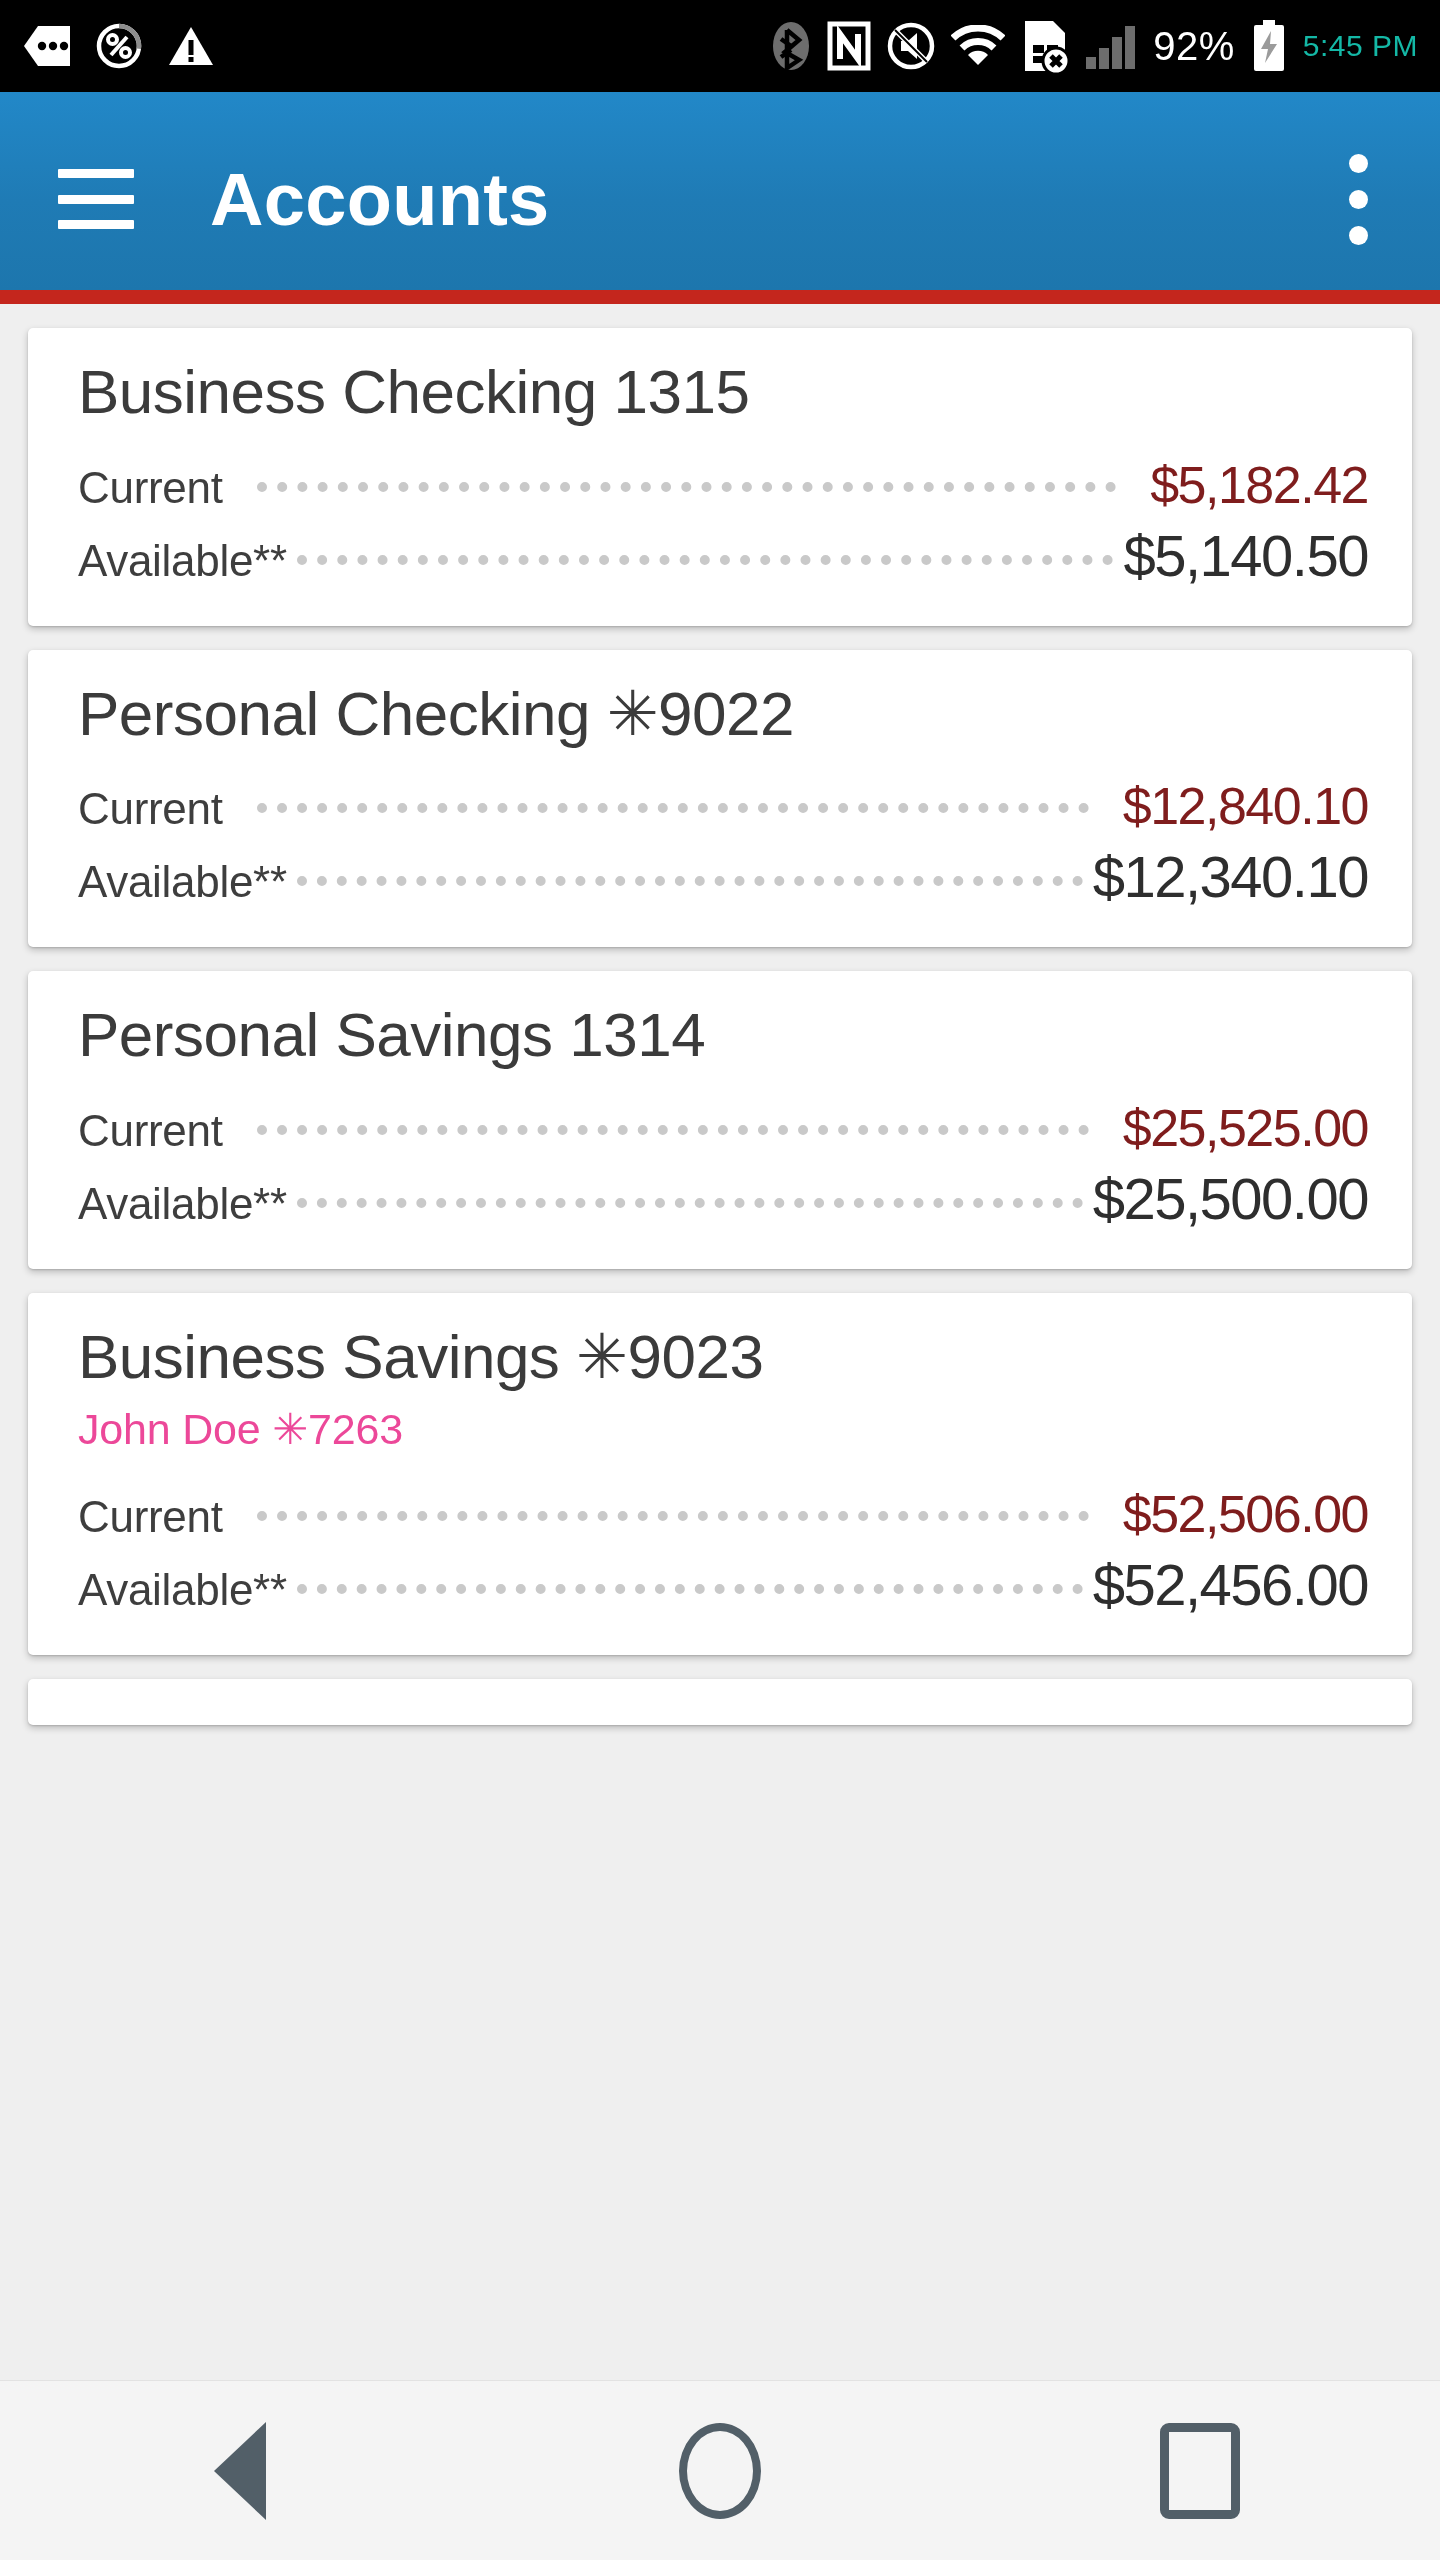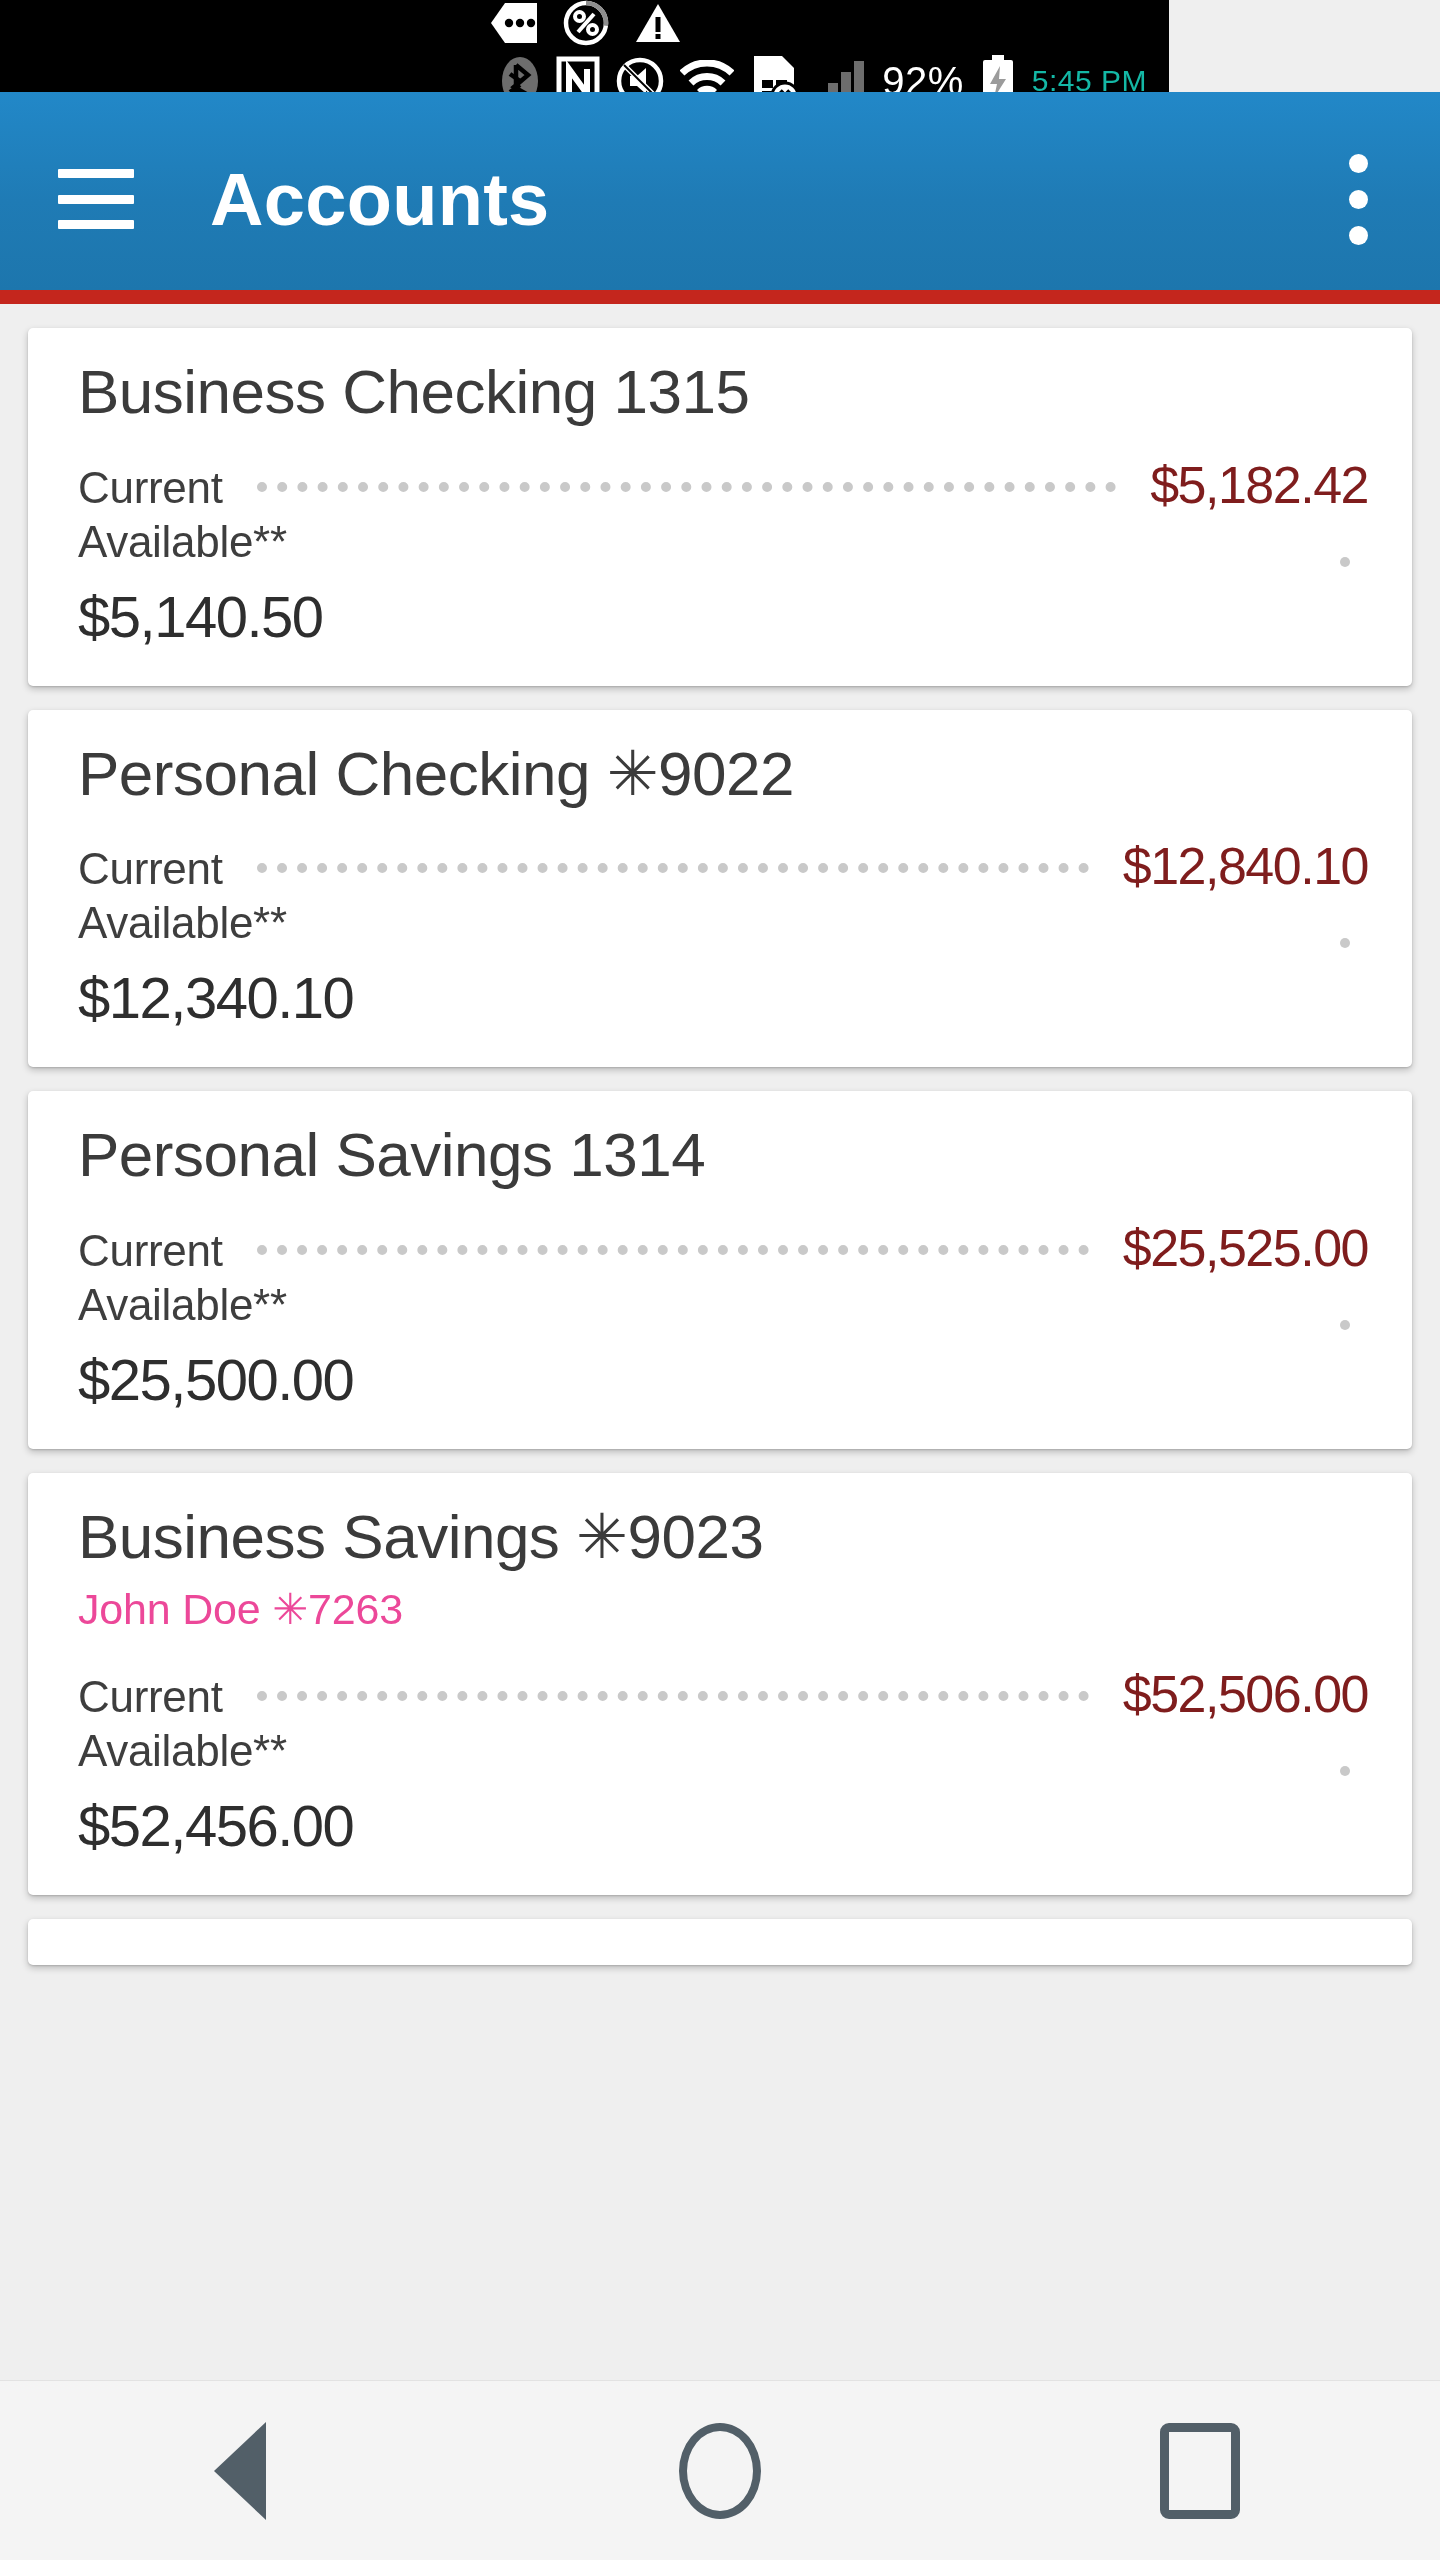--- a/index.html
+++ b/index.html
@@ -6,23 +6,23 @@
   html, body {
     width:1440px; height:2560px;
     background:#efefef;
     font-family:"Liberation Sans", sans-serif;
     overflow:hidden;
   }
   #screen { position:relative; width:1440px; height:2560px; background:#efefef; }
 
   
   .statusbar {
-    position:absolute; top:0; left:0; width:1169px; height:92px;
+    position:absolute; top:0; left:0; width:1440px; height:92px;
     background:#000; display:flex; align-items:center;
-    padding:0 22px 0 24px; gap:8px;flex-direction:column;
+    padding:0 22px 0 24px; gap:8px;
   }
   .sb-left { display:flex; align-items:center; gap:26px; }
   .sb-right { margin-left:auto; display:flex; align-items:center; gap:16px; }
   .sb-icon { display:flex; align-items:center; justify-content:center; }
   .sb-text { color:#fff; font-size:40px; font-weight:400; letter-spacing:0.5px;
              font-family:"Liberation Sans", sans-serif; }
   .sb-clock { color:#14b8a6; font-size:30px; font-weight:400; letter-spacing:0.5px; }
 
   
   .appbar {
@@ -58,21 +58,21 @@
   .card-title {
     font-size:62px; font-weight:400; color:#3b3b3b; letter-spacing:-0.5px;
     line-height:1.06; white-space:nowrap;
   }
   .card-subtitle {
     font-size:43px; font-weight:400; color:#ec4899; margin-top:14px;
     letter-spacing:-0.2px; white-space:nowrap;
   }
   .bal-row { display:flex; align-items:baseline; width:100%; }
   .bal-row.current { margin-top:36px;gap:24px; }
-  .bal-row.available { margin-top:4px;flex-direction:column; }
+  .bal-row.available { margin-top:14px; }
   .bal-label { font-size:44px; color:#3e3e3e; font-weight:400; white-space:nowrap;
                letter-spacing:-0.3px; }
   .leader {
     flex:1 1 auto; min-width:18px; height:1px; margin:0 10px 11px 10px;
     border-bottom:10px dotted #c9c9c9;
     align-self:flex-end; position:relative; top:-10px;
   }
   .bal-value { white-space:nowrap; letter-spacing:-1.5px; }
   .bal-value.current-val { font-size:52px; color:#7f1d1d; font-weight:400; line-height:0.95; }
   .bal-value.available-val { font-size:58px; color:#2e2e2e; font-weight:400; line-height:1; }

